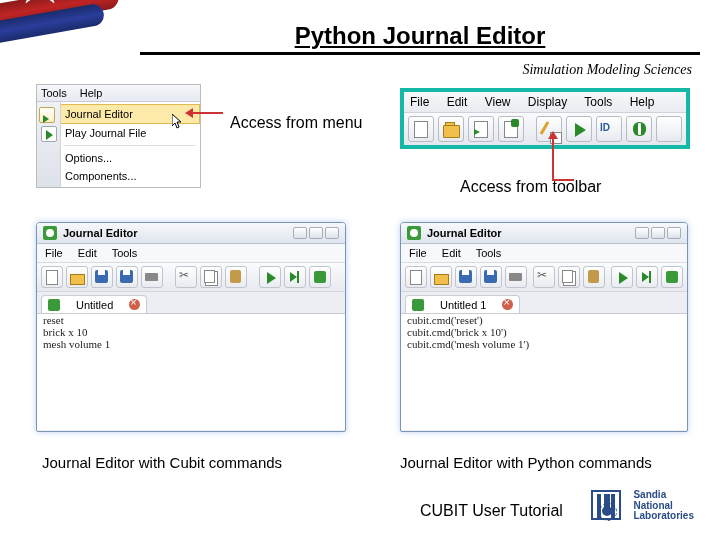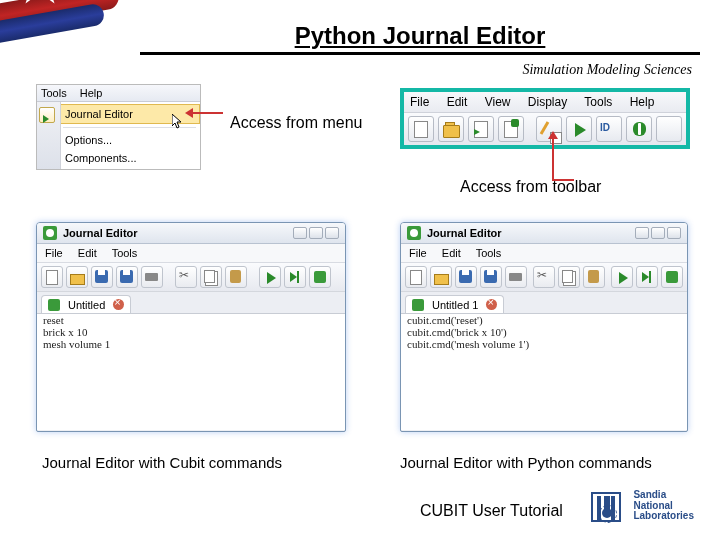--- a/index.html
+++ b/index.html
@@ -235,21 +235,21 @@
   .ji-paste::after{content:"";position:absolute;left:4px;top:3px;width:11px;height:13px;background:#c49a4a;border-radius:2px;}
   .ji-run::after{content:"";position:absolute;left:7px;top:5px;border-left:9px solid #2a8a2a;border-top:6px solid transparent;border-bottom:6px solid transparent;}
   .ji-step::after{content:"";position:absolute;left:5px;top:5px;border-left:7px solid #2a8a2a;border-top:5px solid transparent;border-bottom:5px solid transparent;}
   .ji-step::before{content:"";position:absolute;left:12px;top:4px;width:2px;height:12px;background:#2a8a2a;}
   .ji-cube::after{content:"";position:absolute;left:4px;top:4px;width:12px;height:12px;background:#3a9a3a;border-radius:2px;}
   .je-tabs { background:#eceef3; padding:3px 4px 0 4px; display:flex; align-items:flex-end; border-bottom:1px solid #c8ccd4;}
   .je-tab {
     background:#fff; border:1px solid #c8ccd4; border-bottom:none;
     border-radius:4px 4px 0 0;
     padding:2px 6px;
-    display:flex; align-items:center; gap:8px;
+    display:flex; align-items:center; gap:16px;
     height:18px;
   }
   .je-tab-icn{width:12px;height:12px;background:#3a9a3a;border-radius:2px;}
   .je-tab-close{width:11px;height:11px;background:#d0604a;border-radius:6px;position:relative;}
   .je-tab-close::after{content:"×";position:absolute;left:1px;top:-3px;font-size:11px;color:#fff;}
   .je-body {
     background:#fff;
     height: calc(100% - 92px);
     padding:0 6px;
     font-family: Liberation Serif, serif;
@@ -264,21 +264,21 @@
   .cap-left { left:42px; top:454px; }
   .cap-right { left:400px; top:454px; }
   .footer-txt {
     position:absolute;
     left:420px; top:502px;
     font-size:16px;
   }
   .sandia {
     position:absolute;
     right:26px; top:490px;
-    display:flex; align-items:flex-end; gap:12px;
+    display:flex; align-items:flex-start; gap:12px;
   }
   .sandia-mark {
     width:30px;height:30px;
     border:2px solid #2a4d88;
     position:relative;
   }
   .sandia-mark::before{content:"";position:absolute;left:4px;top:2px;width:4px;height:24px;background:#2a4d88;}
   .sandia-mark::after{content:"";position:absolute;right:4px;top:2px;width:4px;height:24px;background:#2a4d88;}
   .sandia-mid{position:absolute;left:11px;top:2px;width:6px;height:16px;background:#2a4d88;}
   .sandia-sun{position:absolute;left:9px;bottom:2px;width:10px;height:10px;border-radius:6px;background:#2a4d88;}
@@ -304,20 +304,24 @@
   <div class="menu-head">
     <span>Tools</span>
     <span>Help</span>
   </div>
   <div class="menu-body">
     <div class="menu-strip"></div>
     <div class="menu-row hl">
       <span class="m-icn icn-je"></span>
       <span>Journal Editor</span>
       <div class="menu-arrow"></div>
+    </div>
+    <div class="menu-row">
+      <span class="m-icn icn-play"></span>
+      <span>Play Journal File</span>
     </div>
     <div class="menu-sep"></div>
     <div class="menu-row">
       <span>Options...</span>
     </div>
     <div class="menu-row">
       <span>Components...</span>
     </div>
   </div>
 </div>

